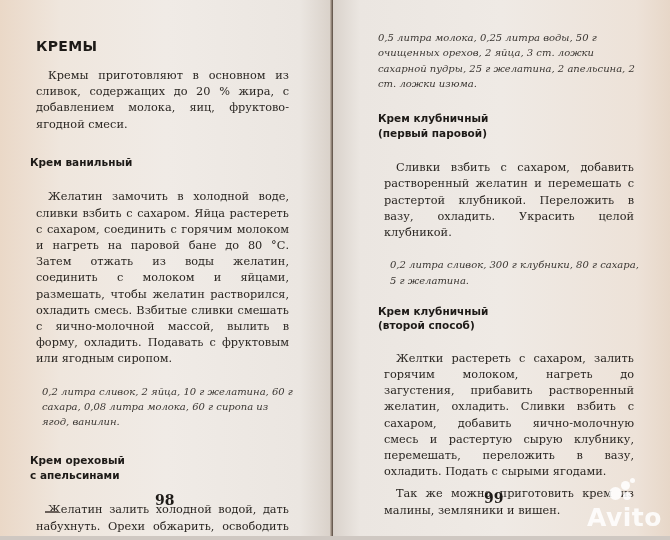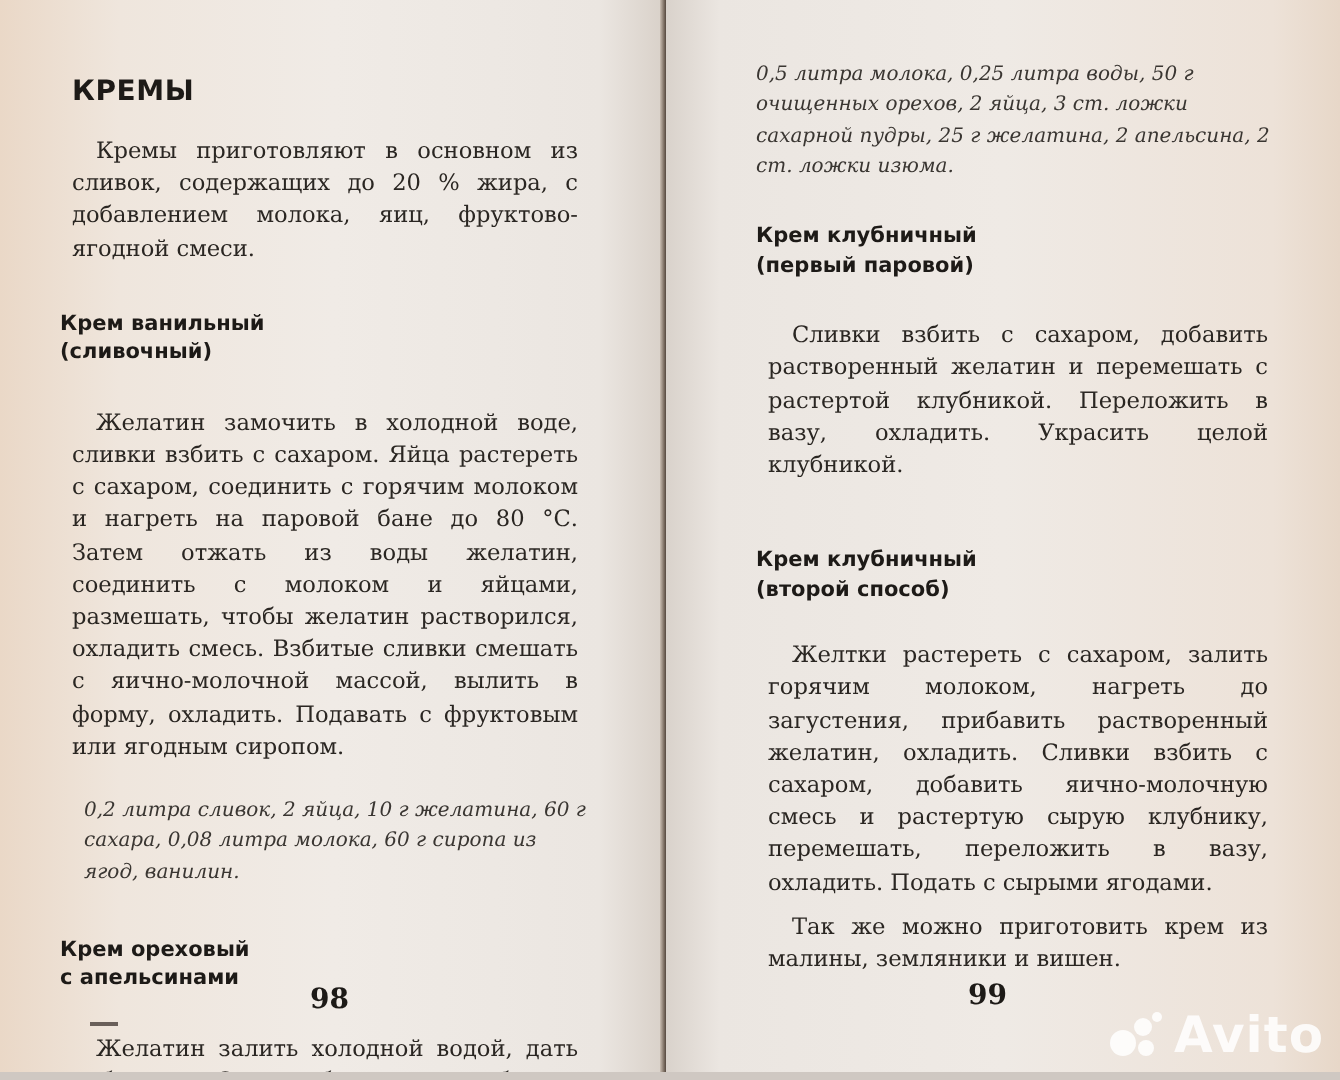--- a/index.html
+++ b/index.html
@@ -47,39 +47,38 @@
     font-family:"DejaVu Sans", sans-serif; font-weight:bold; font-size:10.5px;
     line-height:14.5px; color:#1d1a17;
   }
   .page-num {
     position:absolute; font-family:"DejaVu Serif", serif; font-weight:bold;
     font-size:14px; color:#1d1a17;
   }
   .watermark {
     position:absolute; right:8px; bottom:8px; display:flex; align-items:center;
     color:rgba(255,255,255,0.85); font-family:"DejaVu Sans", sans-serif;
-    font-weight:bold; font-size:25px; letter-spacing:0.5px;
+    font-weight:bold; font-size:25px; letter-spacing:0.5px;flex-direction:column;
   }
   .wm-icon { width:30px; height:26px; position:relative; margin-right:3px; }
   .wm-icon span { position:absolute; border-radius:50%; background:rgba(255,255,255,0.85); }
   .dash { position:absolute; left:45px; top:511px; width:14px; height:1.5px; background:#6a605a; }
 </style>
 </head>
 <body>
 
 <div class="spread">
   <div class="page page-left">
     <div class="content-left">
       <div class="chapter-title">КРЕМЫ</div>
       <p class="body">Кремы приготовляют в основном из сливок, содержащих до 20 % жира, с добавлением молока, яиц, фруктово-ягодной смеси.</p>
 
       <div style="height:16px"></div>
       <div class="recipe-title">
         <div>Крем ванильный</div>
-        <div>(сливочный)</div>
       </div>
       <div style="height:14px"></div>
       <p class="body">Желатин замочить в холодной воде, сливки взбить с сахаром. Яйца растереть с сахаром, соединить с горячим молоком и нагреть на паровой бане до 80 °С. Затем отжать из воды желатин, соединить с молоком и яйцами, размешать, чтобы желатин растворился, охладить смесь. Взбитые сливки смешать с яично-молочной массой, вылить в форму, охладить. Подавать с фруктовым или ягодным сиропом.</p>
       <div style="height:10px"></div>
       <p class="ingr">0,2 литра сливок, 2 яйца, 10 г желатина, 60 г сахара, 0,08 литра молока, 60 г сиропа из ягод, ванилин.</p>
 
       <div style="height:24px"></div>
       <div class="recipe-title">
         <div>Крем ореховый</div>
         <div>с апельсинами</div>
@@ -99,20 +98,21 @@
     <p class="ingr" style="margin-left:0">0,5 литра молока, 0,25 литра воды, 50 г очищенных орехов, 2 яйца, 3 ст. ложки сахарной пудры, 25 г желатина, 2 апельсина, 2 ст. ложки изюма.</p>
 
     <div style="height:20px"></div>
     <div class="recipe-title">
       <div>Крем клубничный</div>
       <div>(первый паровой)</div>
     </div>
     <div style="height:14px"></div>
     <p class="body">Сливки взбить с сахаром, добавить растворенный желатин и перемешать с растертой клубникой. Переложить в вазу, охладить. Украсить целой клубникой.</p>
     <div style="height:10px"></div>
+    <p class="ingr">0,2 литра сливок, 300 г клубники, 80 г сахара, 5 г желатина.</p>
 
     <div style="height:16px"></div>
     <div class="recipe-title">
       <div>Крем клубничный</div>
       <div>(второй способ)</div>
     </div>
     <div style="height:12px"></div>
     <p class="body">Желтки растереть с сахаром, залить горячим молоком, нагреть до загустения, прибавить растворенный желатин, охладить. Сливки взбить с сахаром, добавить яично-молочную смесь и растертую сырую клубнику, перемешать, переложить в вазу, охладить. Подать с сырыми ягодами.</p>
     <p class="body">Так же можно приготовить крем из малины, земляники и вишен.</p>
     <div style="height:10px"></div>

